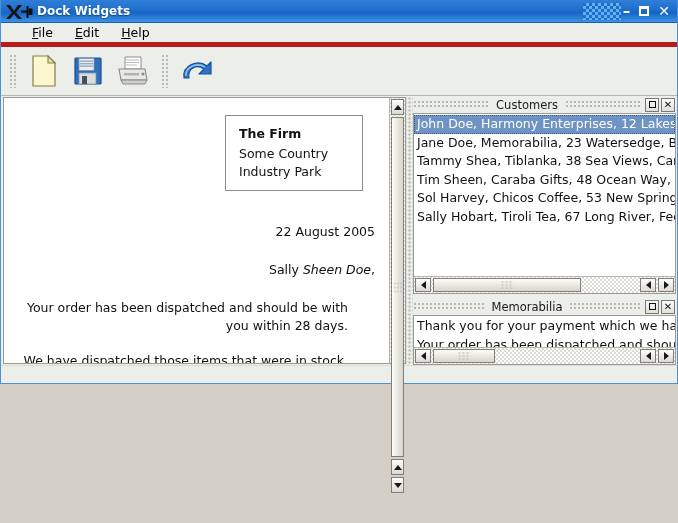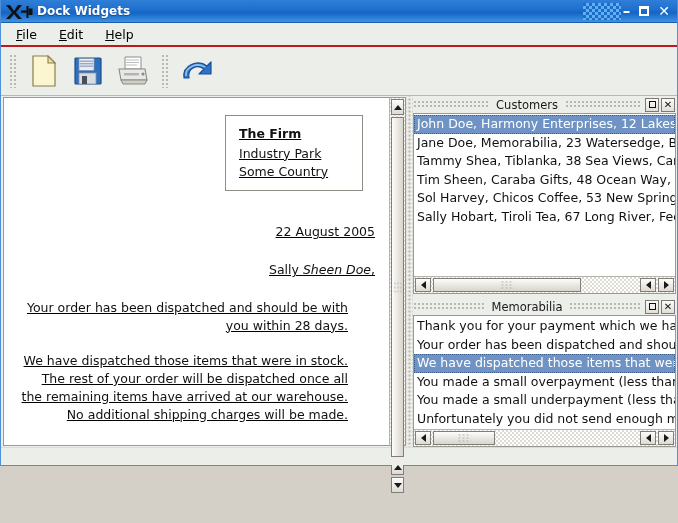--- a/index.html
+++ b/index.html
@@ -6,21 +6,21 @@
   html, body {
     margin: 0; padding: 0;
     width: 678px; height: 523px;
     overflow: hidden;
     font-family: "DejaVu Sans", sans-serif;
     background: #d4d0c8;
   }
 
   
   #window {
-    width: 678px; height: 466px;
+    width: 678px; height: 384px;
     position: relative;
     background: #eceee9;
     border: 1px solid #4e90d8;
     border-top: none;
     display: flex;
     flex-direction: column;
   }
 
   
   .titlebar {
@@ -71,22 +71,22 @@
     border: 2px solid #fff;
     border-top-width: 3px;
   }
   .tb-btn.closb { font-size: 14px; font-weight: bold; }
 
   
   .menubar {
     flex: 0 0 24px; height: 24px;
     background: #eceee9;
     display: flex; align-items: center;
-    padding-left: 4px;
-    border-bottom: 2px solid #b91c1c;
+    padding-left: 20px;
+    border-bottom: 5px solid #b91c1c;
   }
   .menu-item {
     font-size: 12.5px;
     color: #000;
     padding: 2px 11px;
     cursor: default;
     white-space: nowrap;
   }
   .menu-item u { text-decoration: underline; }
 
@@ -130,21 +130,20 @@
   }
   .editor {
     flex: 1 1 auto;
     background: #ffffff;
     border: 1px solid #9a9a92;
     border-right: none;
     overflow: hidden;
     position: relative;
     padding: 10px 14px;
     min-width: 0;
-    text-decoration: underline;
   }
   .letter {
     font-family: "DejaVu Sans", sans-serif;
     font-size: 12.5px;
     color: #111;
     line-height: 1.42;
   }
   .addr-box {
     width: 138px;
     margin-left: auto;
@@ -410,22 +409,22 @@
   </div>
 
   <div class="body">
 
     <div class="editor-wrap">
       <div class="editor">
         <div class="letter">
 
           <div class="addr-box">
             <div class="firm">The Firm</div>
+            <div>Some Country</div>
             <div>Industry Park</div>
-            <div>Some Country</div>
           </div>
 
           <p class="date">22 August 2005</p>
 
           <p class="salute"><span>Sally </span><i>Sheen Doe</i><span>,</span></p>
 
           <p class="para-body">Your order has been dispatched and should be with you within 28 days.</p>
           <p class="para-body">We have dispatched those items that were in stock. The rest of your order will be dispatched once all the remaining items have arrived at our warehouse. No additional shipping charges will be made.</p>
         </div>
       </div>

